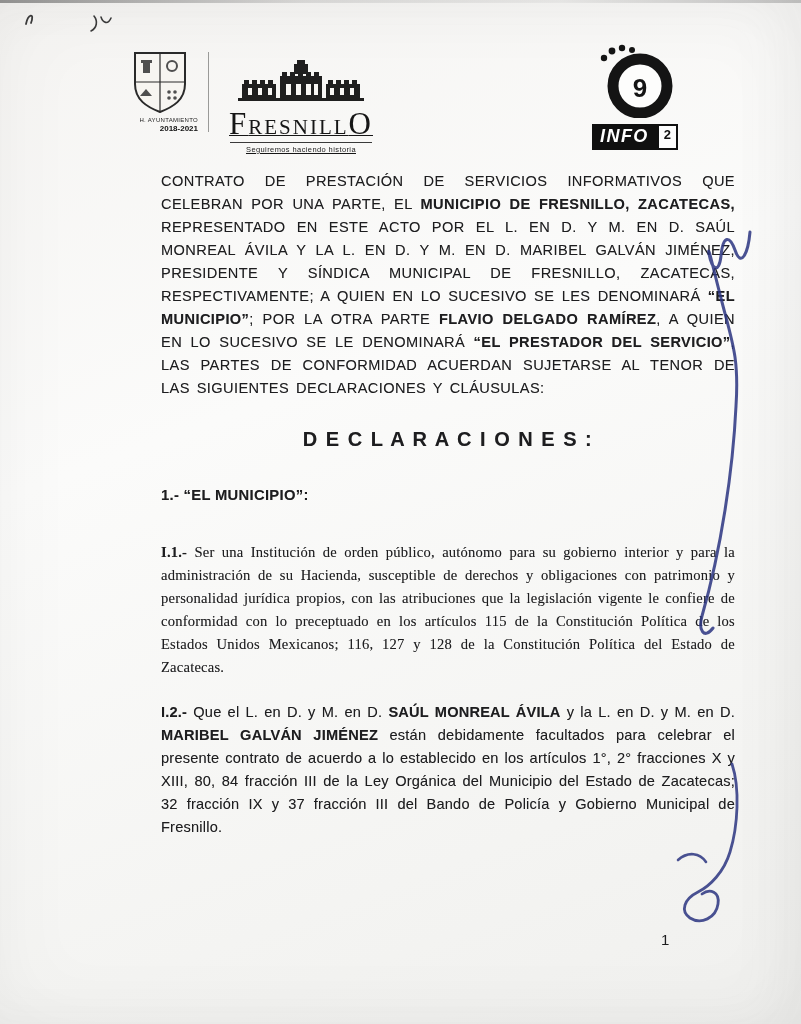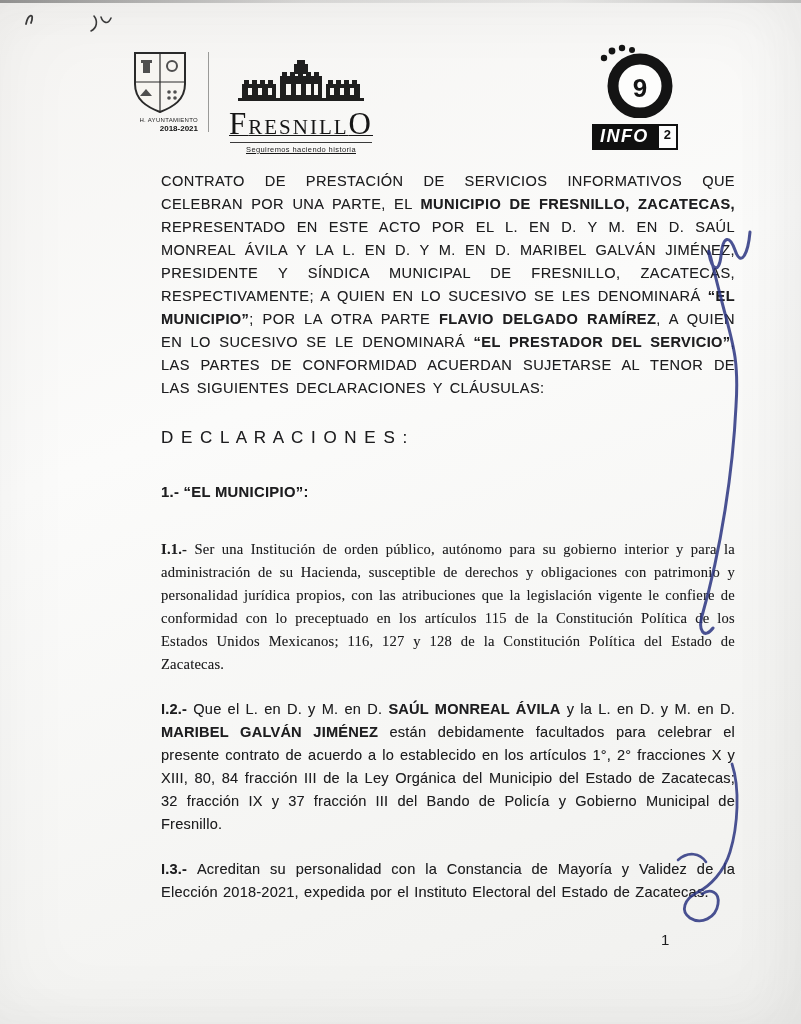--- a/index.html
+++ b/index.html
@@ -28,21 +28,21 @@
   .info-bar{display:flex;margin-top:2px;}
   .info-label{flex:1;background:#101010;color:#fff;font-weight:bold;font-style:italic;font-size:18px;letter-spacing:1.5px;padding:2px 6px 3px;}
   .info-suffix{background:#fdfdfd;border:2px solid #101010;color:#101010;font-weight:bold;font-size:13px;padding:1px 5px;}
 
   
   .content{position:absolute;left:118px;top:170px;width:574px;margin-left:43px;}
   .par{margin:0;font-size:14.6px;line-height:23px;text-align:justify;
     letter-spacing:.2px;word-spacing:1px;text-shadow:0 0 .4px rgba(30,30,30,.35);}
   .intro{letter-spacing:.4px;word-spacing:2.5px;}
   .b{font-weight:bold;}
-  .decl{margin:28px 0 0;text-align:left;font-size:17px;font-weight:normal;letter-spacing:1.5px;
+  .decl{margin:28px 0 0;text-align:center;font-size:20px;font-weight:bold;letter-spacing:1.5px;
     text-shadow:0 0 .4px rgba(30,30,30,.35);}
   .sec1{margin:36px 0 0;font-size:14.8px;font-weight:bold;letter-spacing:.3px;
     text-shadow:0 0 .4px rgba(30,30,30,.35);}
   .m1{margin-top:38px;font-family:Liberation Serif, serif;}
   .m2{margin-top:22px;}
   .m3{margin-top:22px;}
 
   
   .sig{position:absolute;}
   .sig1{left:655px;top:208px;width:125px;height:465px;}
@@ -132,21 +132,20 @@
       <span class="info-suffix">2</span>
     </div>
   </div>
 
   <div class="content">
     <p class="par intro"><span>CONTRATO DE PRESTACIÓN DE SERVICIOS INFORMATIVOS QUE CELEBRAN POR UNA PARTE, EL </span><span class="b">MUNICIPIO DE FRESNILLO, ZACATECAS,</span><span> REPRESENTADO EN ESTE ACTO POR EL L. EN D. Y M. EN D. SAÚL MONREAL ÁVILA Y LA L. EN D. Y M. EN D. MARIBEL GALVÁN JIMÉNEZ, PRESIDENTE Y SÍNDICA MUNICIPAL DE FRESNILLO, ZACATECAS, RESPECTIVAMENTE; A QUIEN EN LO SUCESIVO SE LES DENOMINARÁ </span><span class="b">“EL MUNICIPIO”</span><span>; POR LA OTRA PARTE </span><span class="b">FLAVIO DELGADO RAMÍREZ</span><span>, A QUIEN EN LO SUCESIVO SE LE DENOMINARÁ </span><span class="b">“EL PRESTADOR DEL SERVICIO”</span><span>, LAS PARTES DE CONFORMIDAD ACUERDAN SUJETARSE AL TENOR DE LAS SIGUIENTES DECLARACIONES Y CLÁUSULAS:</span></p>
     <h2 class="decl">D E C L A R A C I O N E S :</h2>
     <h3 class="sec1">1.- “EL MUNICIPIO”:</h3>
     <p class="par m1"><span class="b">I.1.- </span><span>Ser una Institución de orden público, autónomo para su gobierno interior y para la administración de su Hacienda, susceptible de derechos y obligaciones con patrimonio y personalidad jurídica propios, con las atribuciones que la legislación vigente le confiere de conformidad con lo preceptuado en los artículos 115 de la Constitución Política de los Estados Unidos Mexicanos; 116, 127 y 128 de la Constitución Política del Estado de Zacatecas.</span></p>
     <p class="par m2"><span class="b">I.2.- </span><span>Que el L. en D. y M. en D. </span><span class="b">SAÚL MONREAL ÁVILA</span><span> y la L. en D. y M. en D. </span><span class="b">MARIBEL GALVÁN JIMÉNEZ</span><span> están debidamente facultados para celebrar el presente contrato de acuerdo a lo establecido en los artículos 1°, 2° fracciones X y XIII, 80, 84 fracción III de la Ley Orgánica del Municipio del Estado de Zacatecas; 32 fracción IX y 37 fracción III del Bando de Policía y Gobierno Municipal de Fresnillo.</span></p>
-    <p class="par m3"><span class="b">I.3.- </span><span>Acreditan su personalidad con la Constancia de Mayoría y Validez de la Elección 2018-2021,  expedida por el Instituto Electoral del Estado de Zacatecas.</span></p>
   </div>
 
   <svg class="sig sig1" viewBox="0 0 125 465">
     <path d="M95 24 C93 46 86 60 80 42 C75 28 68 26 66 48 C64 66 57 62 54 46 C52 32 60 68 68 98 C78 136 84 152 81 198 C78 262 66 342 47 408 C43 422 49 432 58 420" fill="none" stroke-width="3" stroke-linecap="round" opacity="0.85" stroke="#2a3480"></path>
   </svg>
   <svg class="sig sig2" viewBox="0 0 95 200">
     <path d="M74 16 C82 40 80 78 72 104 C66 124 52 138 40 144 C26 151 22 163 32 170 C43 177 58 170 60 156 C62 144 52 140 44 146" fill="none" stroke-width="2.8" stroke-linecap="round" opacity="0.85" stroke="#2a3480"></path>
     <path d="M20 112 C30 103 42 105 48 114" fill="none" stroke-width="2.6" stroke-linecap="round" opacity="0.85" stroke="#2a3480"></path>
   </svg>
 

